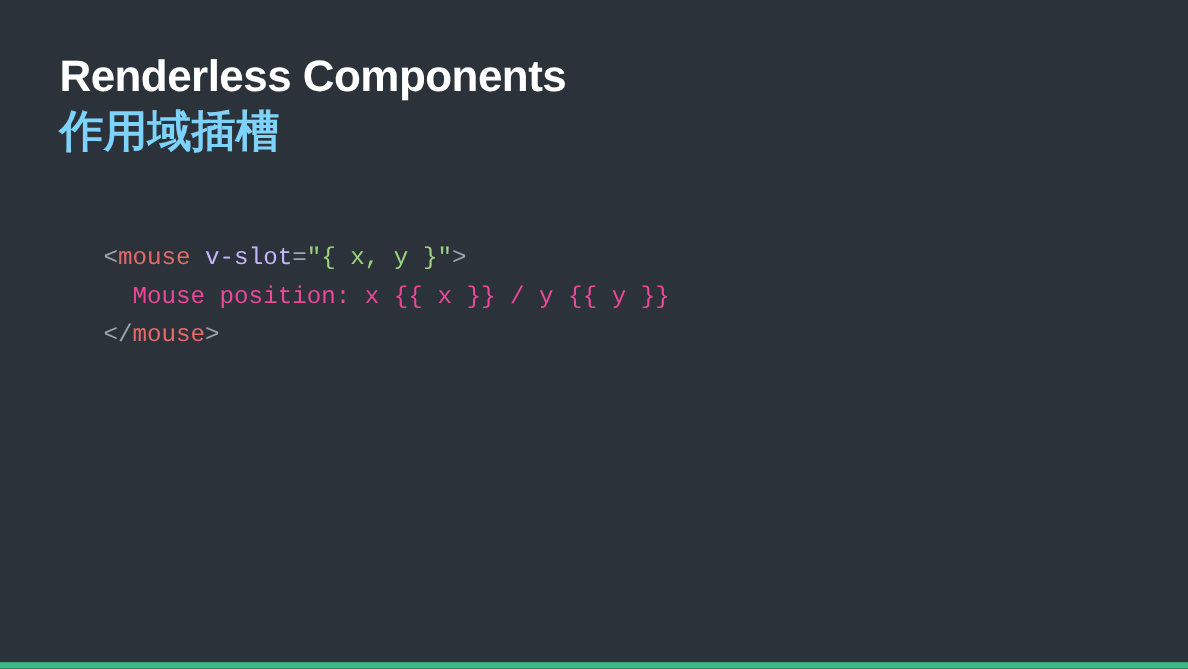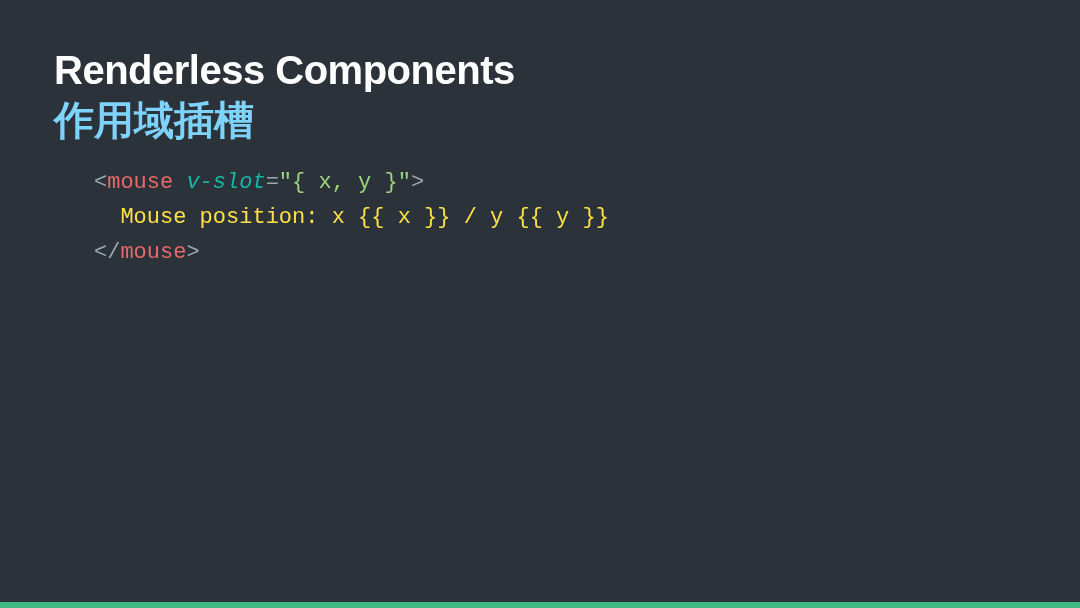--- a/index.html
+++ b/index.html
@@ -13,21 +13,21 @@
       background: #2c3239;
       color: #ffffff;
       font-family: -apple-system, BlinkMacSystemFont, "Segoe UI", Helvetica, Arial, sans-serif;
       position: relative;
       overflow: hidden;
     }
     .slide {
       padding: 46px 54px;
     }
     .title-block {
-      margin-bottom: 19px;
+      margin-bottom: 71px;
     }
     .title-line1 {
       font-size: 40px;
       font-weight: 700;
       color: #ffffff;
       line-height: 1.2;
       letter-spacing: -0.5px;
     }
     .title-line2 {
       font-size: 40px;
@@ -38,24 +38,24 @@
     }
     .code-block {
       font-family: "SFMono-Regular", Consolas, "Liberation Mono", Menlo, monospace;
       font-size: 22px;
       line-height: 1.6;
       padding-left: 40px;
       white-space: pre;
     }
     .punct { color: #9aa7b1; }
     .tag { color: #e66a6a; margin-top: 11px; }
-    .attr { color: #14b8a6; font-style: italic; }
+    .attr { color: #c4b5fd; }
     .eq { color: #9aa7b1; }
     .string { color: #9cd47d; }
-    .text { color: #fde047; }
+    .text { color: #ec4899; }
     .bottom-bar {
       position: absolute;
       left: 0;
       right: 0;
       bottom: 0;
       height: 6px;
       background: #3fb883;
     }
   </style>
 </head>

